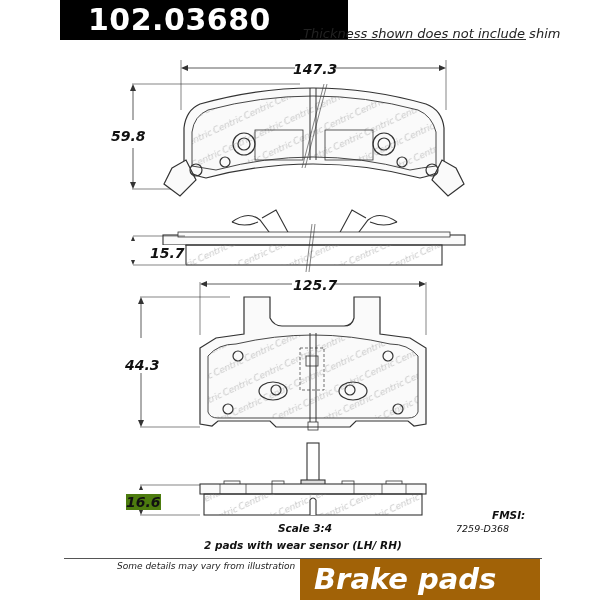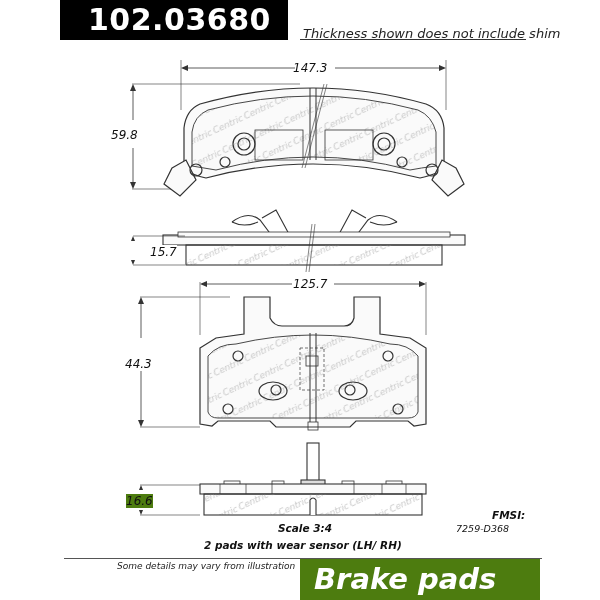--- a/index.html
+++ b/index.html
@@ -1,28 +1,28 @@
 <!DOCTYPE html>
 <html><head>
   <meta charset="utf-8">
   <style>
     html, body { margin:0; padding:0; background:#ffffff; }
     body { width:600px; height:600px; position:relative; overflow:hidden; font-family:"DejaVu Sans", sans-serif; }
     .abs { position:absolute; }
-    .part-number-box { left:60px; top:0; width:228px; height:40px; background:#000; color:#fff; }
+    .part-number-box { left:60px; top:0; width:288px; height:40px; background:#000; color:#fff; }
     .part-number { position:absolute; left:28px; top:2px; font-size:30px; font-weight:bold; letter-spacing:0.5px; line-height:36px; font-family:"DejaVu Sans", sans-serif; }
     .header-rule { left:300px; top:39px; width:226px; height:1px; background:#333; }
     .shim-note { left:303px; top:26px; font-size:13px; font-style:italic; color:#222; white-space:nowrap; }
-    .dim { font-size:12px; font-weight:normal; font-style:italic; color:#111; white-space:nowrap; }
+    .dim { font-size:14px; font-weight:bold; font-style:italic; color:#111; white-space:nowrap; }
     .caption { font-size:10.5px; font-weight:bold; font-style:italic; color:#111; white-space:nowrap; }
     .fmsi-label { font-size:10.5px; font-weight:bold; font-style:italic; color:#111;margin-left:36px; }
     .fmsi-value { font-size:9.5px; font-style:italic; color:#111; }
     .footer-rule { left:64px; top:558px; width:478px; height:1px; background:#555; }
     .disclaimer { left:117px; top:561px; font-size:9px; font-style:italic; color:#222; white-space:nowrap; }
-    .category-box { left:300px; top:559px; width:240px; height:41px; background:#4d7c0f; }
+    .category-box { left:300px; top:559px; width:240px; height:41px; background:#a16207; }
     .category-label { position:absolute; left:14px; top:2px; font-size:29px; font-weight:bold; font-style:italic; color:#fff; line-height:36px; white-space:nowrap; }
     svg.drawing { position:absolute; left:0; top:0; }
   </style>
 </head>
 <body>
 
 <div class="abs part-number-box">
   <span class="part-number">102.03680</span>
 </div>
 <div class="abs shim-note">Thickness shown does not include shim</div>

